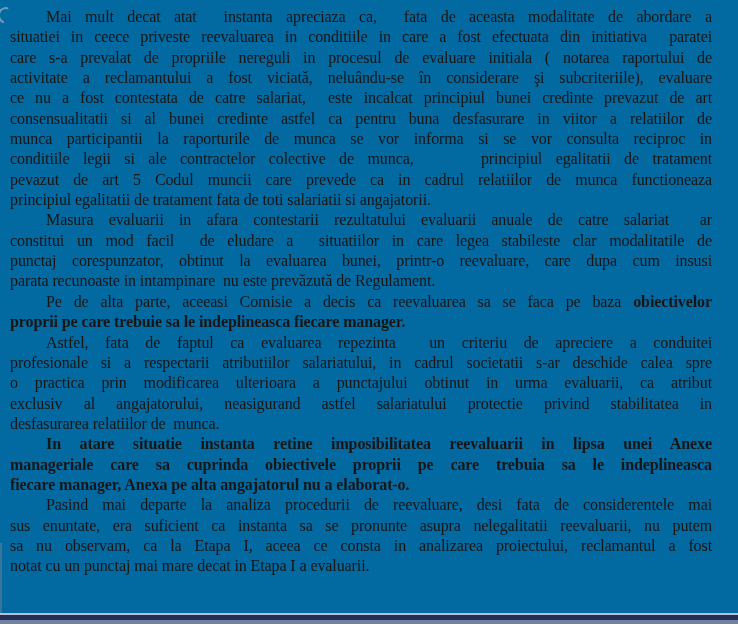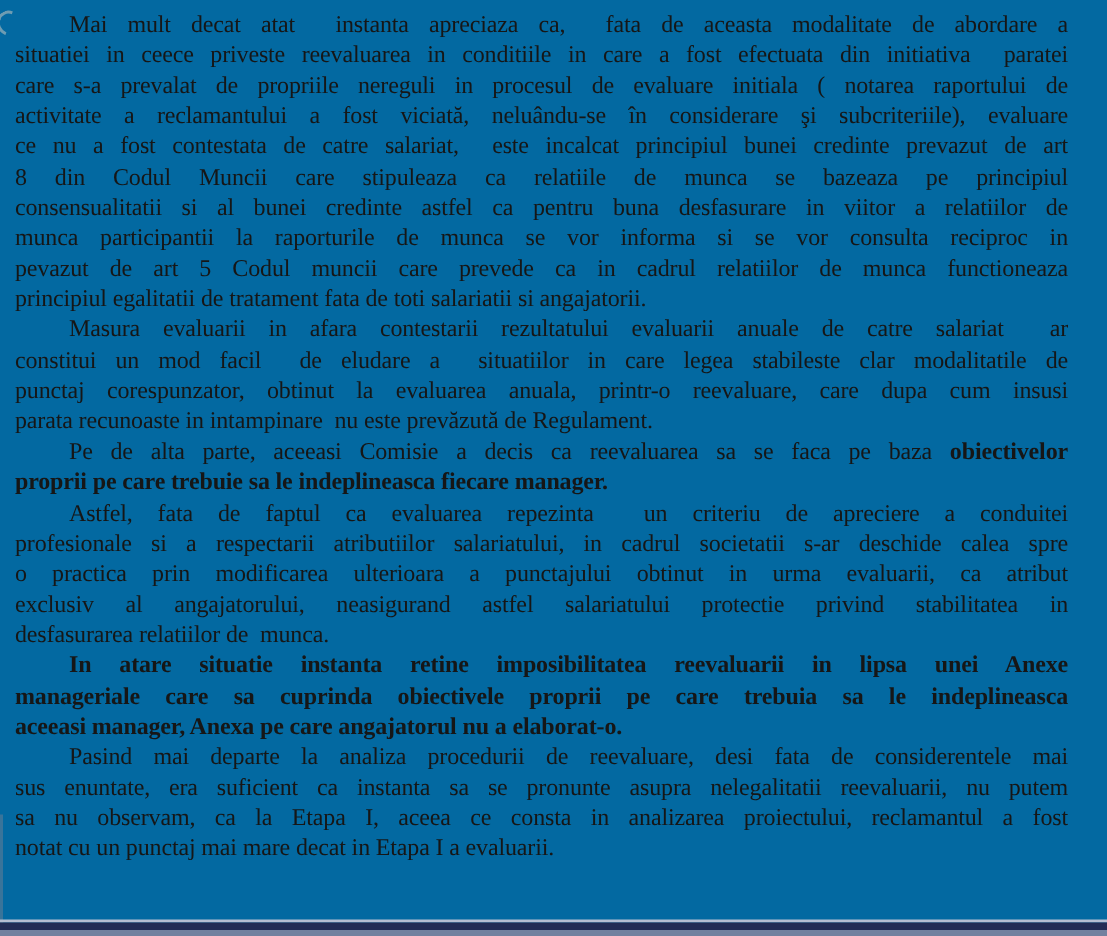--- a/index.html
+++ b/index.html
@@ -66,51 +66,51 @@
   <div class="smudge"></div>
 
   <div class="doc">
 
     <div class="para">
       <div class="ln indent">Mai mult decat atat&nbsp; instanta apreciaza ca,&nbsp; fata de aceasta modalitate de abordare a</div>
       <div class="ln">situatiei in ceece priveste reevaluarea in conditiile in care a fost efectuata din initiativa&nbsp; paratei</div>
       <div class="ln">care s-a prevalat de propriile nereguli in procesul de evaluare initiala ( notarea raportului de</div>
       <div class="ln">activitate a reclamantului a fost viciată, neluându-se în considerare şi subcriteriile), evaluare</div>
       <div class="ln">ce nu a fost contestata de catre salariat,&nbsp; este incalcat principiul bunei credinte prevazut de art</div>
-      <div class="ln">8 din Codul Muncii care stipuleaza ca relatiile de munca se bazeaza pe principiul</div>
       <div class="ln">consensualitatii si al bunei credinte astfel ca pentru buna desfasurare in viitor a relatiilor de</div>
       <div class="ln">munca participantii la raporturile de munca se vor informa si se vor consulta reciproc in</div>
+      <div class="ln">conditiile legii si ale contractelor colective de munca,&nbsp;&nbsp;&nbsp;&nbsp; principiul egalitatii de tratament</div>
       <div class="ln">pevazut de art 5 Codul muncii care prevede ca in cadrul relatiilor de munca functioneaza</div>
       <div class="ln end">principiul egalitatii de tratament fata de toti salariatii si angajatorii.</div>
     </div>
 
     <div class="para">
       <div class="ln indent">Masura evaluarii in afara contestarii rezultatului evaluarii anuale de catre salariat&nbsp; ar</div>
       <div class="ln">constitui un mod facil&nbsp; de eludare a&nbsp; situatiilor in care legea stabileste clar modalitatile de</div>
-      <div class="ln">punctaj corespunzator, obtinut la evaluarea anuala, printr-o reevaluare, care dupa cum insusi</div>
+      <div class="ln">punctaj corespunzator, obtinut la evaluarea bunei, printr-o reevaluare, care dupa cum insusi</div>
       <div class="ln end">parata recunoaste in intampinare&nbsp; nu este prevăzută de Regulament.</div>
     </div>
 
     <div class="para">
       <div class="ln indent"><span>Pe de alta parte, aceeasi Comisie a decis ca reevaluarea sa se faca pe baza </span><span class="b">obiectivelor</span></div>
       <div class="ln end b">proprii pe care trebuie sa le indeplineasca fiecare manager.</div>
     </div>
 
     <div class="para">
       <div class="ln indent">Astfel, fata de faptul ca evaluarea repezinta&nbsp; un criteriu de apreciere a conduitei</div>
       <div class="ln">profesionale si a respectarii atributiilor salariatului, in cadrul societatii s-ar deschide calea spre</div>
       <div class="ln">o practica prin modificarea ulterioara a punctajului obtinut in urma evaluarii, ca atribut</div>
       <div class="ln">exclusiv al angajatorului, neasigurand astfel salariatului protectie privind stabilitatea in</div>
       <div class="ln end">desfasurarea relatiilor de&nbsp; munca.</div>
     </div>
 
     <div class="para">
       <div class="ln indent b">In atare situatie instanta retine imposibilitatea reevaluarii in lipsa unei Anexe</div>
       <div class="ln b">manageriale care sa cuprinda obiectivele proprii pe care trebuia sa le indeplineasca</div>
-      <div class="ln end b">aceeasi manager, Anexa pe care angajatorul nu a elaborat-o.</div>
+      <div class="ln end b">fiecare manager, Anexa pe alta angajatorul nu a elaborat-o.</div>
     </div>
 
     <div class="para">
       <div class="ln indent">Pasind mai departe la analiza procedurii de reevaluare, desi fata de considerentele mai</div>
       <div class="ln">sus enuntate, era suficient ca instanta sa se pronunte asupra nelegalitatii reevaluarii, nu putem</div>
       <div class="ln">sa nu observam, ca la Etapa I, aceea ce consta in analizarea proiectului, reclamantul a fost</div>
       <div class="ln end">notat cu un punctaj mai mare decat in Etapa I a evaluarii.</div>
     </div>
 
   </div>

